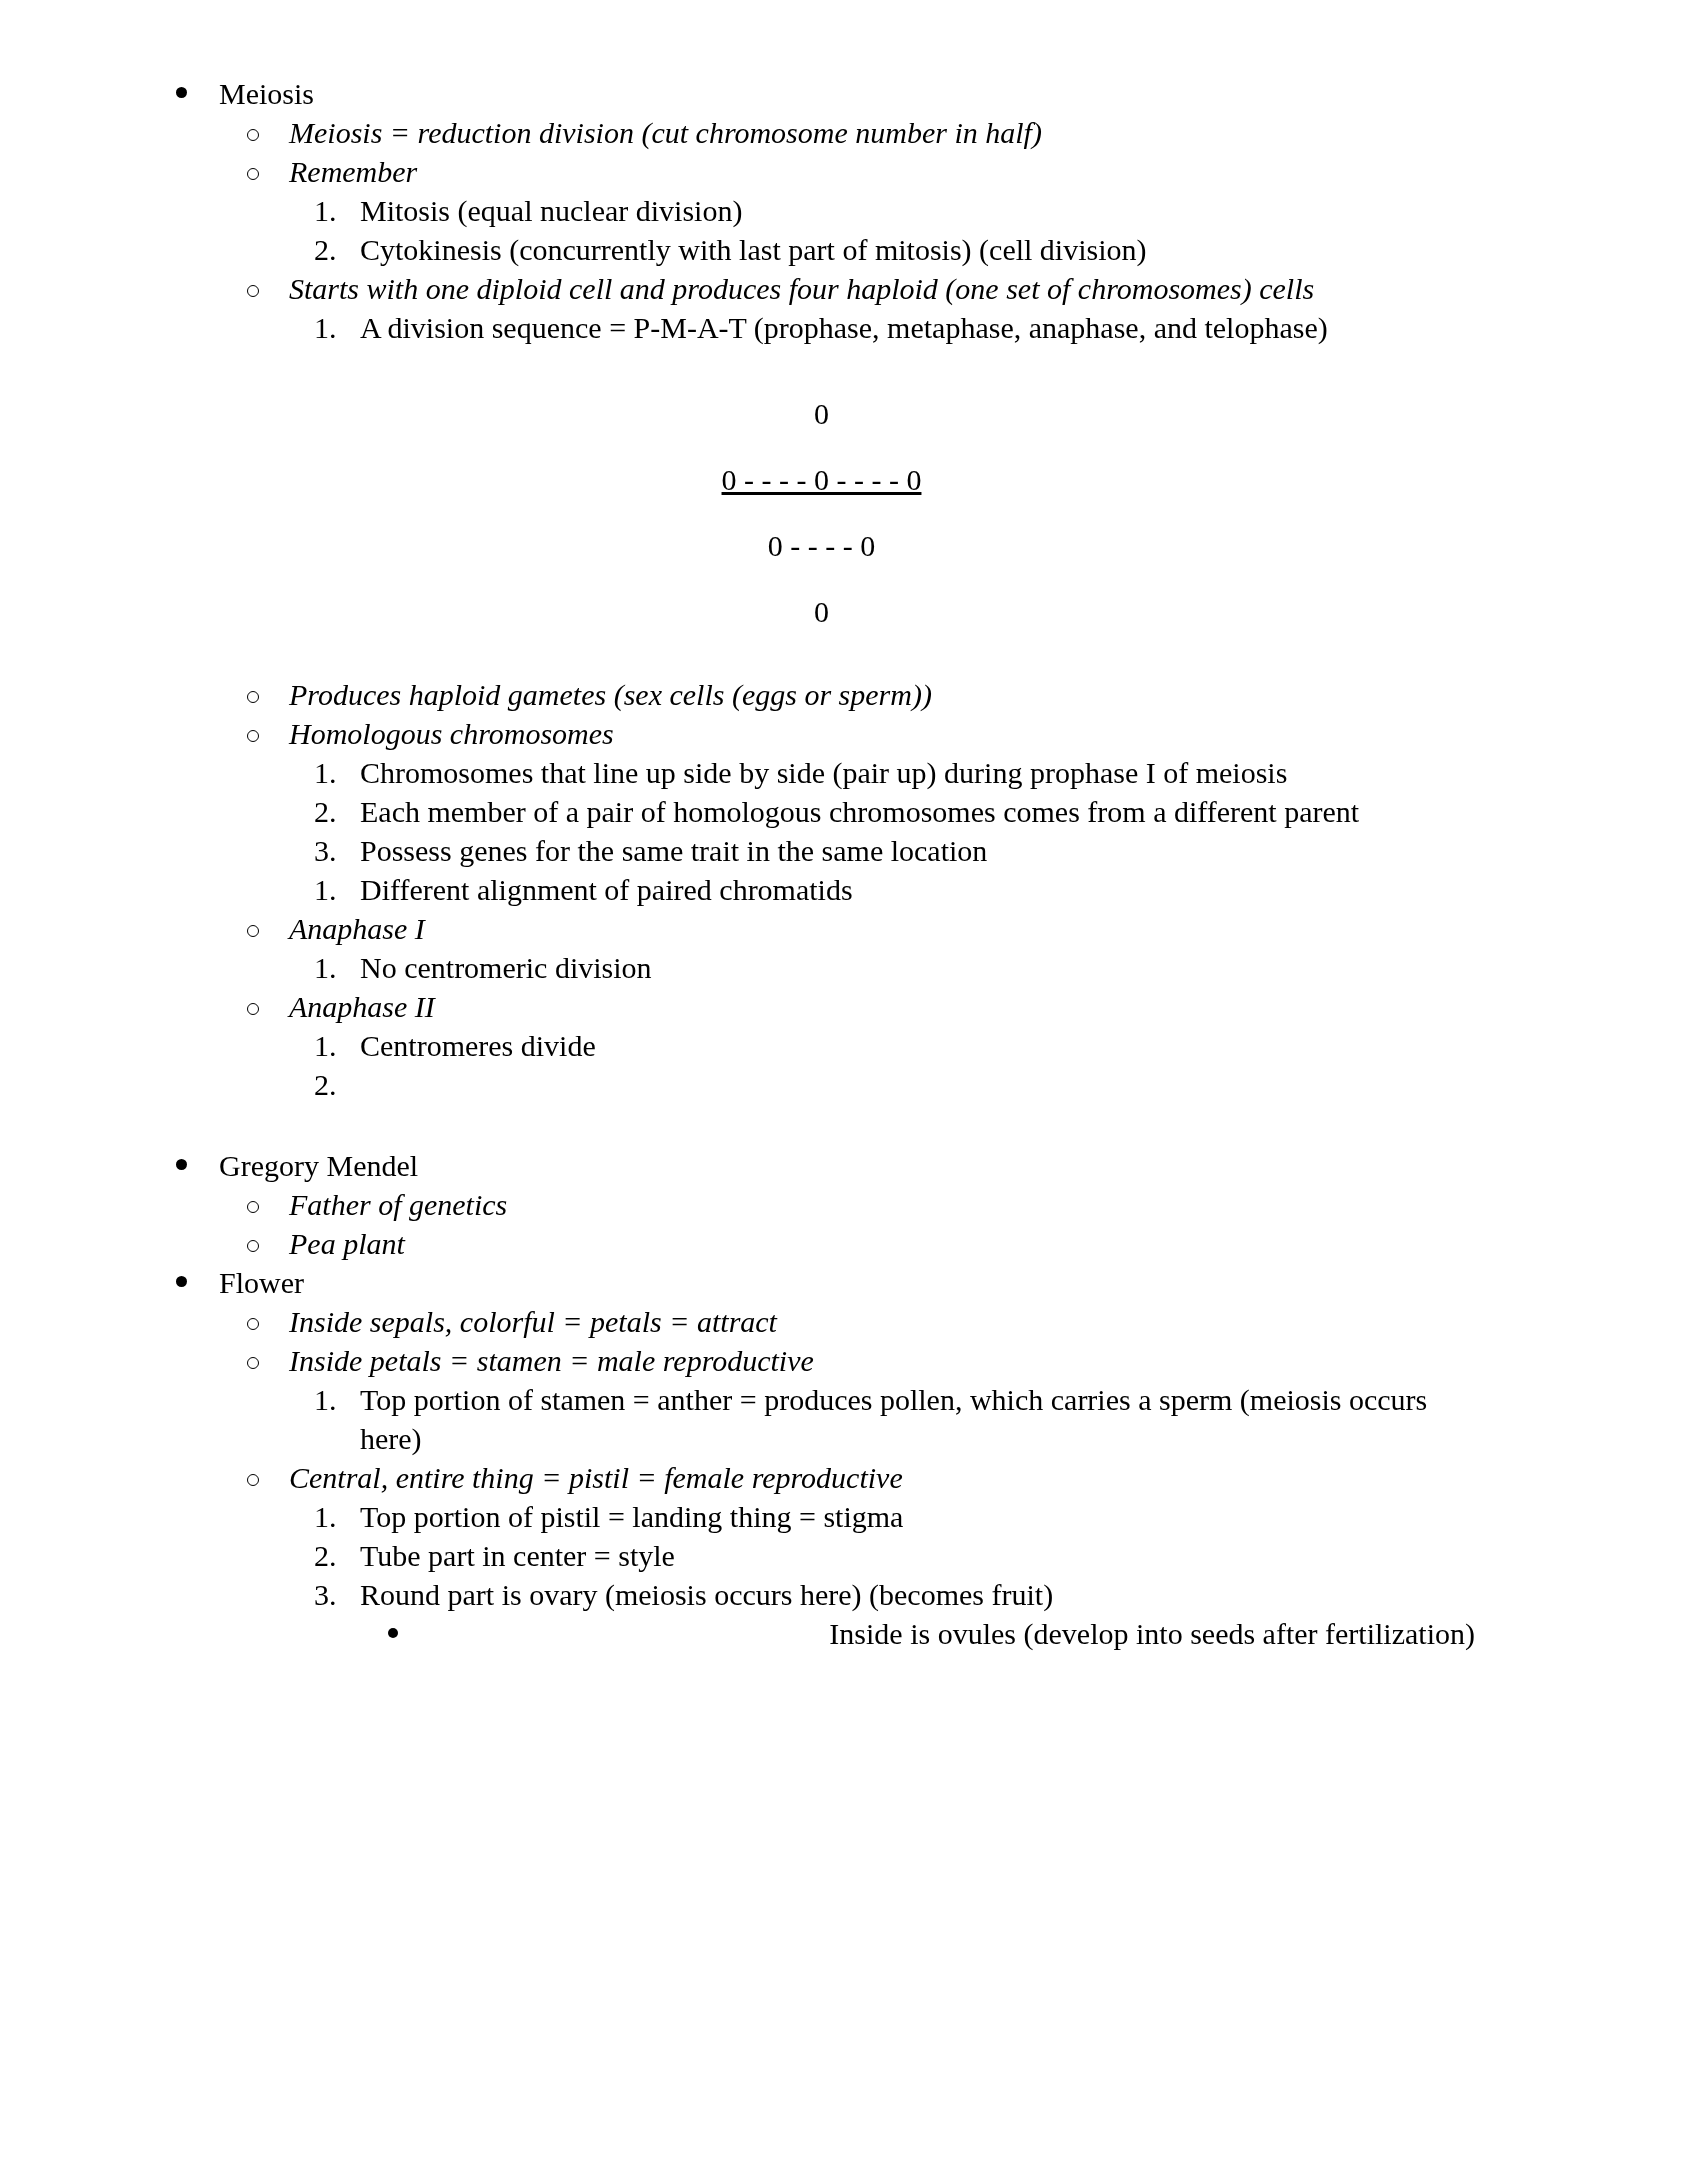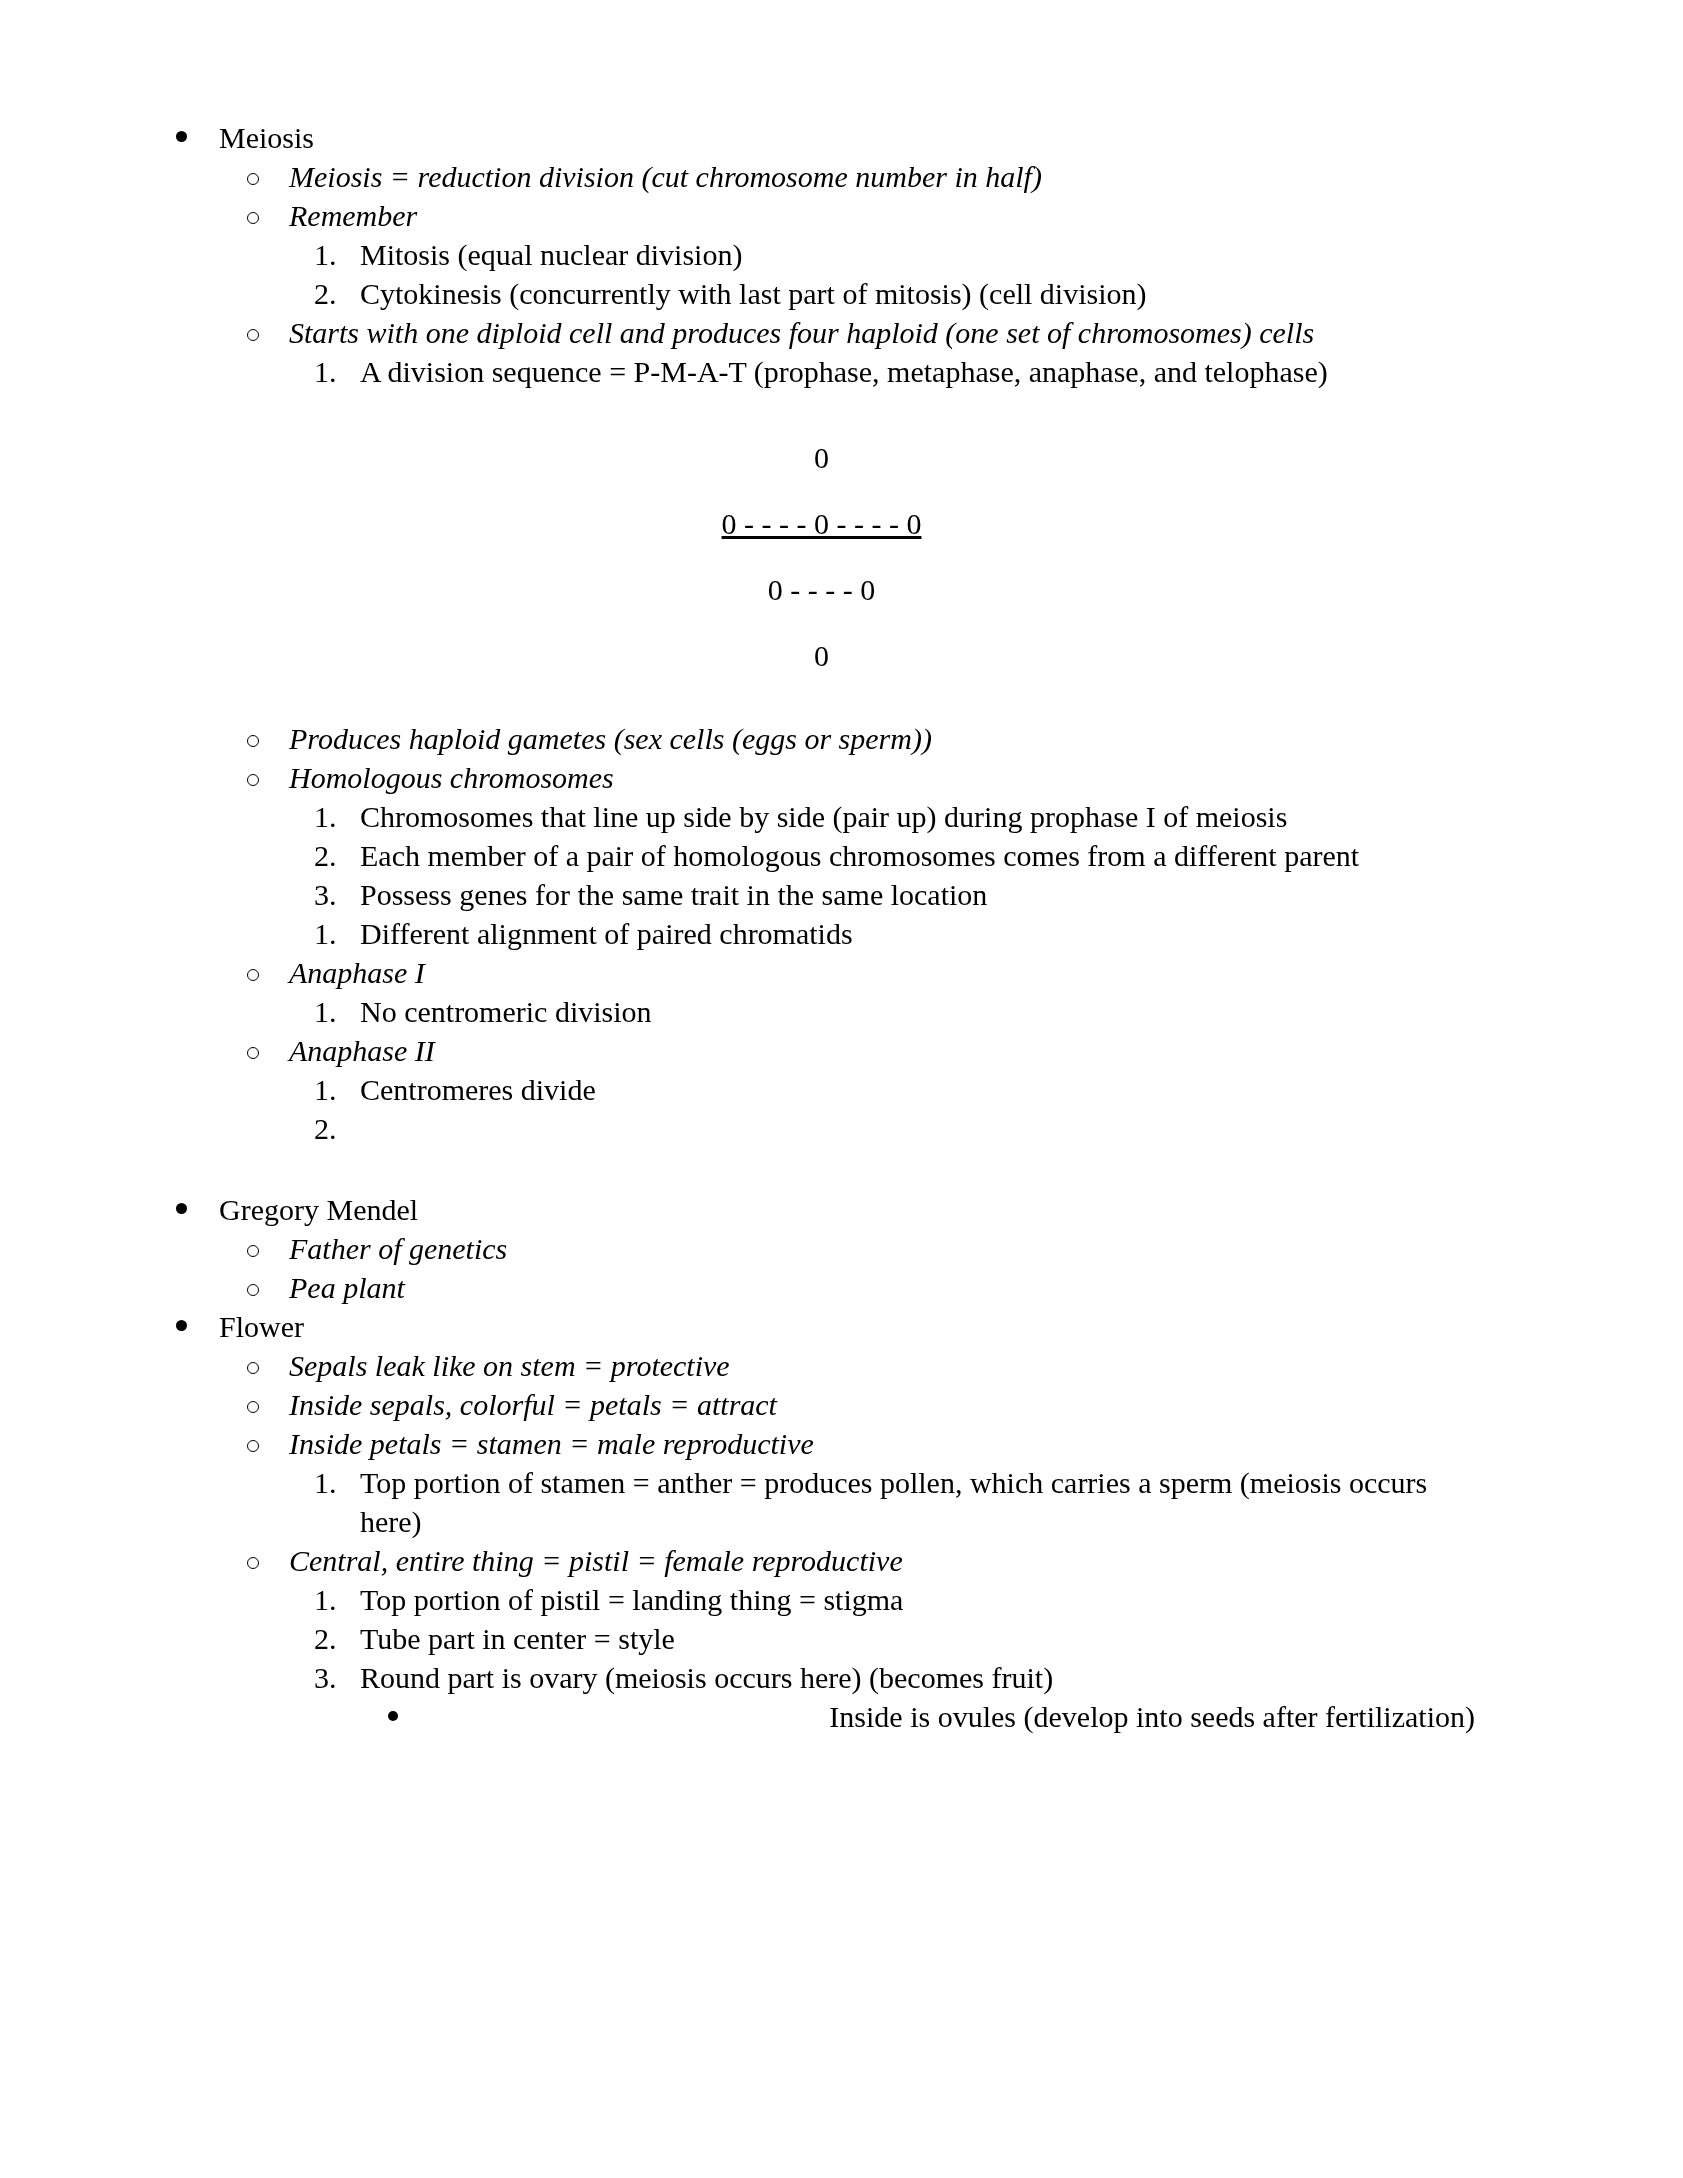--- a/index.html
+++ b/index.html
@@ -14,21 +14,21 @@
     color: #000000;
     -webkit-font-smoothing: antialiased;
   }
 
   .page {
     position: relative;
     width: 1683px;
     height: 2178px;
     background: #ffffff;
     box-sizing: border-box;
-    padding: 118px 208px 0 168px;
+    padding: 74px 208px 0 168px;
   }
 
   .doc {
     font-size: 30px;
     line-height: 39px;
   }
 
   
   .row {
     display: flex;
@@ -234,24 +234,20 @@
     <div class="row lvl2">
       <span class="marker"><span class="circ"></span></span>
       <span class="txt">Pea plant</span>
     </div>
 
     <div class="row lvl1">
       <span class="marker"><span class="dot"></span></span>
       <span class="txt">Flower</span>
     </div>
 
-    <div class="row lvl2">
-      <span class="marker"><span class="circ"></span></span>
-      <span class="txt">Sepals leak like on stem  = protective</span>
-    </div>
 
     <div class="row lvl2">
       <span class="marker"><span class="circ"></span></span>
       <span class="txt">Inside sepals, colorful = petals = attract</span>
     </div>
 
     <div class="row lvl2">
       <span class="marker"><span class="circ"></span></span>
       <span class="txt">Inside petals = stamen = male reproductive</span>
     </div>

